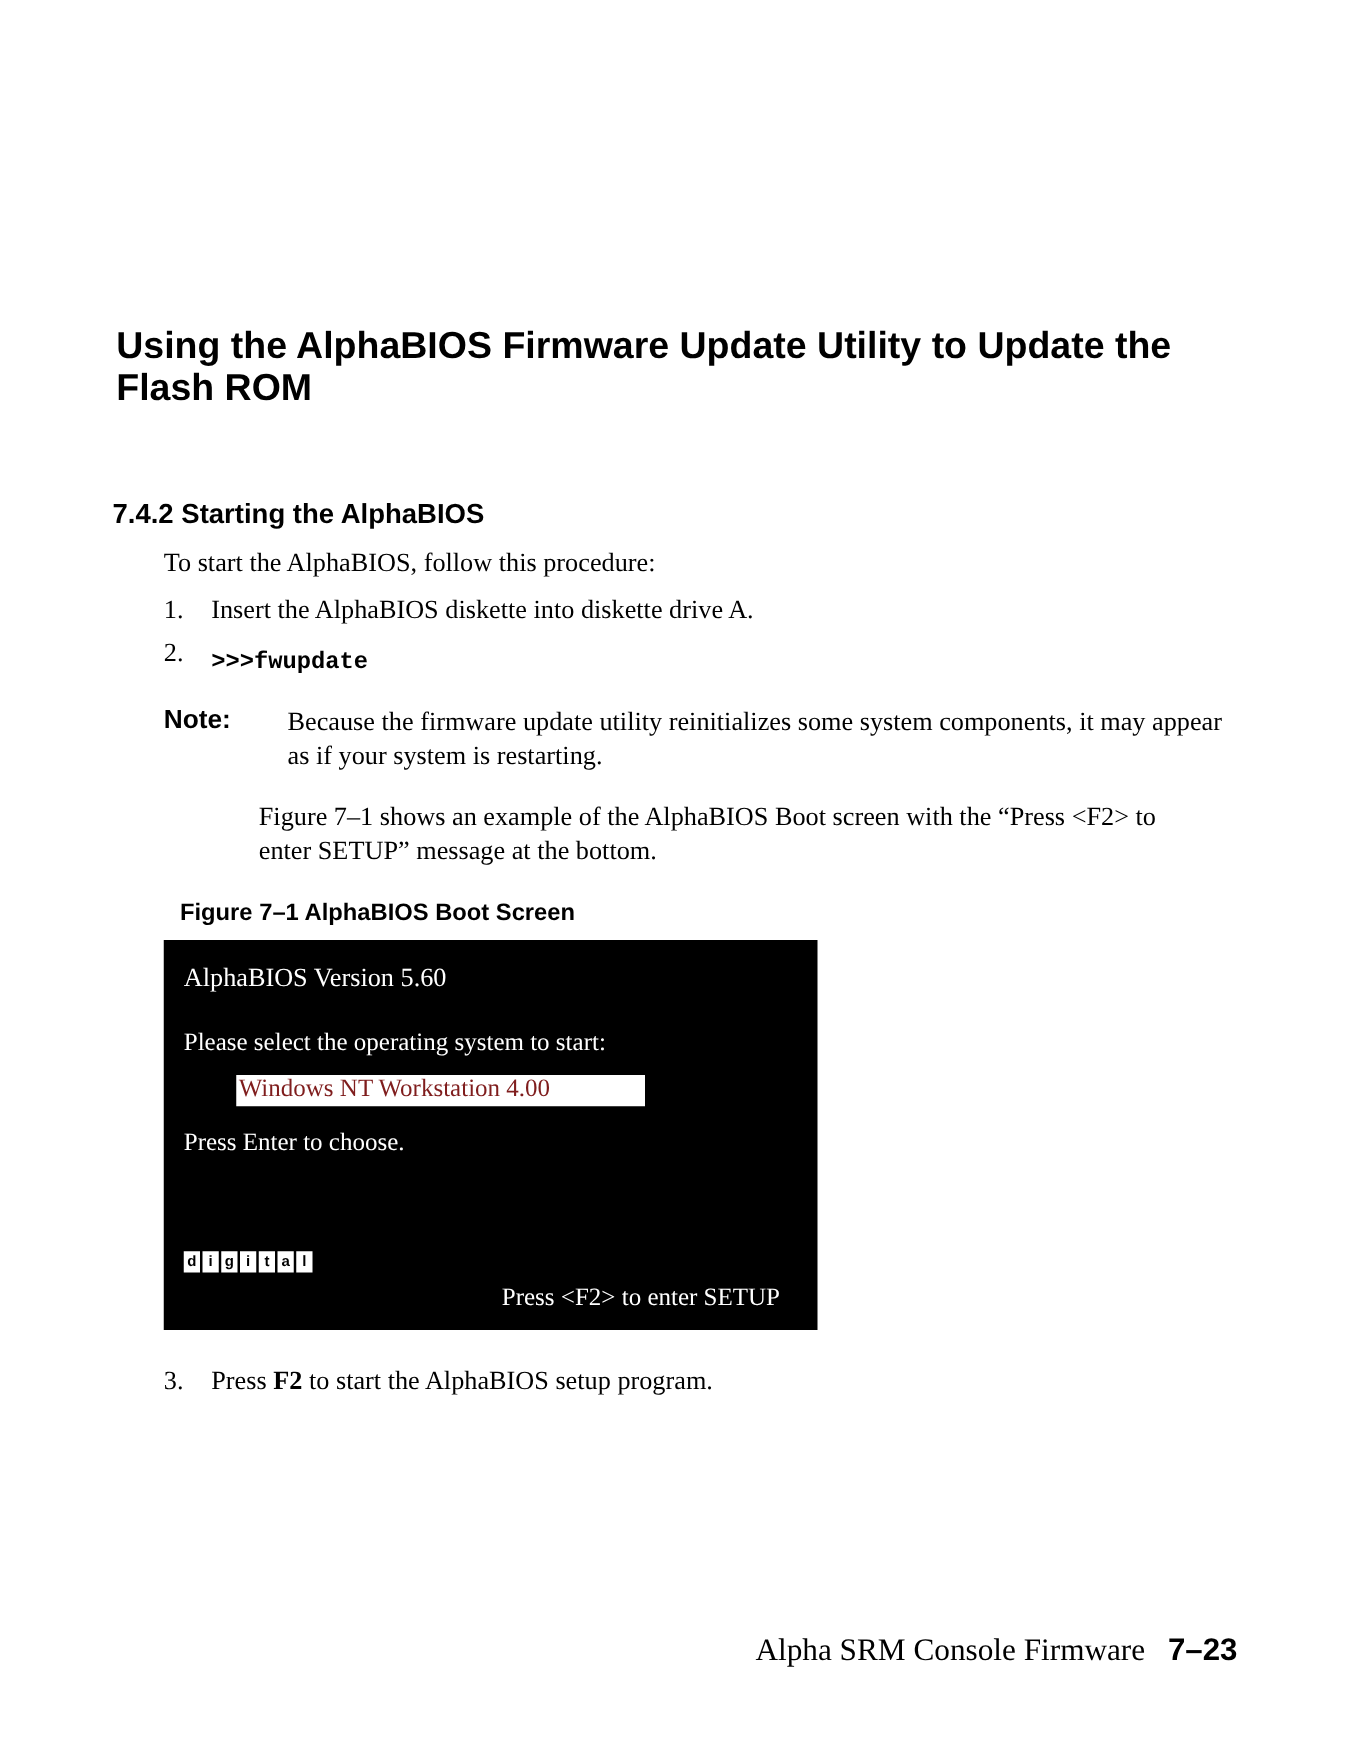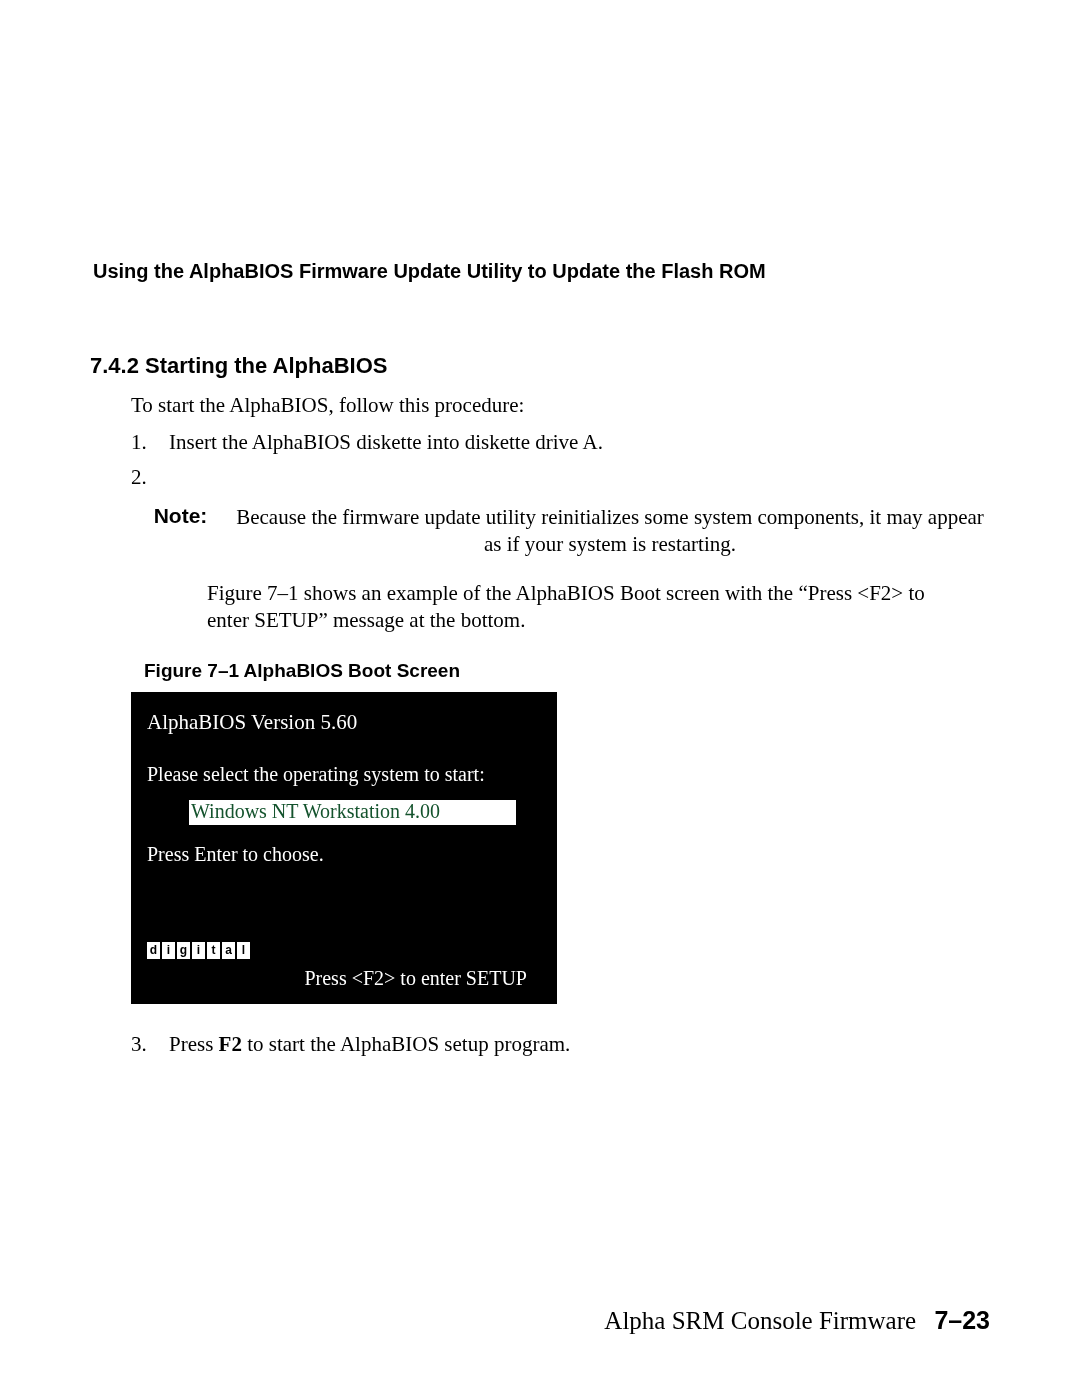--- a/index.html
+++ b/index.html
@@ -10,21 +10,21 @@
     font-family: "Times New Roman", Times, serif;
     color: #000;
     position: relative;
   }
   .page {
     padding: 260px 90px 0 90px;
   }
   .main-heading {
     font-family: Arial, Helvetica, sans-serif;
     font-weight: bold;
-    font-size: 20px;
+    font-size: 30px;
     margin-left: 3px;
     margin-bottom: 70px;
   }
   .sub-heading {
     font-family: Arial, Helvetica, sans-serif;
     font-weight: bold;
     font-size: 22px;
     margin-bottom: 14px;
   }
   .intro {
@@ -52,21 +52,20 @@
     font-size: 19px;
     margin-top: 8px;
     margin-bottom: 10px;
   }
   .note-block {
     display: flex;
     font-size: 21px;
     margin-left: 41px;
     margin-top: 14px;
     margin-bottom: 22px;
-    text-align: center;
   }
   .note-label {
     font-family: Arial, Helvetica, sans-serif;
     font-weight: bold;
     width: 99px;
     flex-shrink: 0;
   }
   .note-text { flex: 1; line-height: 1.28; }
   .fig-ref {
     font-size: 21px;
@@ -78,37 +77,37 @@
   .fig-caption {
     font-family: Arial, Helvetica, sans-serif;
     font-weight: bold;
     font-size: 19px;
     margin-left: 54px;
     margin-bottom: 10px;
   }
   .boot-screen {
     background: #000;
     color: #fff;
-    width: 426px;
+    width: 523px;
     margin-left: 41px;
     padding: 18px 32px 12px 16px;
     font-family: "Times New Roman", Times, serif;
     font-size: 20px;
     position: relative;
     height: 312px;
   }
   .boot-title {
     font-size: 21px;
     margin-bottom: 28px;
   }
   .boot-prompt { margin-bottom: 14px; }
   .boot-selected {
     display: inline-block;
     background: #fff;
-    color: #14532d;
+    color: #7f1d1d;
     padding: 0 76px 2px 2px;
     margin-left: 42px;
     margin-bottom: 18px;
     font-size: 20px;
   }
   .boot-enter { margin-bottom: 70px; }
   .digital-logo {
     display: inline-flex;
     gap: 2px;
     margin-top: 4px;
@@ -166,20 +165,21 @@
   <p class="intro">To start the AlphaBIOS, follow this procedure:</p>
 
   <ol class="steps">
     <li>
       <span class="num">1.</span>
       <span class="body">Insert the AlphaBIOS diskette into diskette drive A.</span>
     </li>
     <li>
       <span class="num">2.</span>
       <span class="body">
+        <div class="code-line">&gt;&gt;&gt;fwupdate</div>
       </span>
     </li>
   </ol>
 
   <div class="note-block">
     <div class="note-label">Note:</div>
     <div class="note-text">Because the firmware update utility reinitializes some system components, it may appear as if your system is restarting.</div>
   </div>
 
   <p class="fig-ref">Figure 7–1 shows an example of the AlphaBIOS Boot screen with the “Press &lt;F2&gt; to enter SETUP” message at the bottom.</p>

